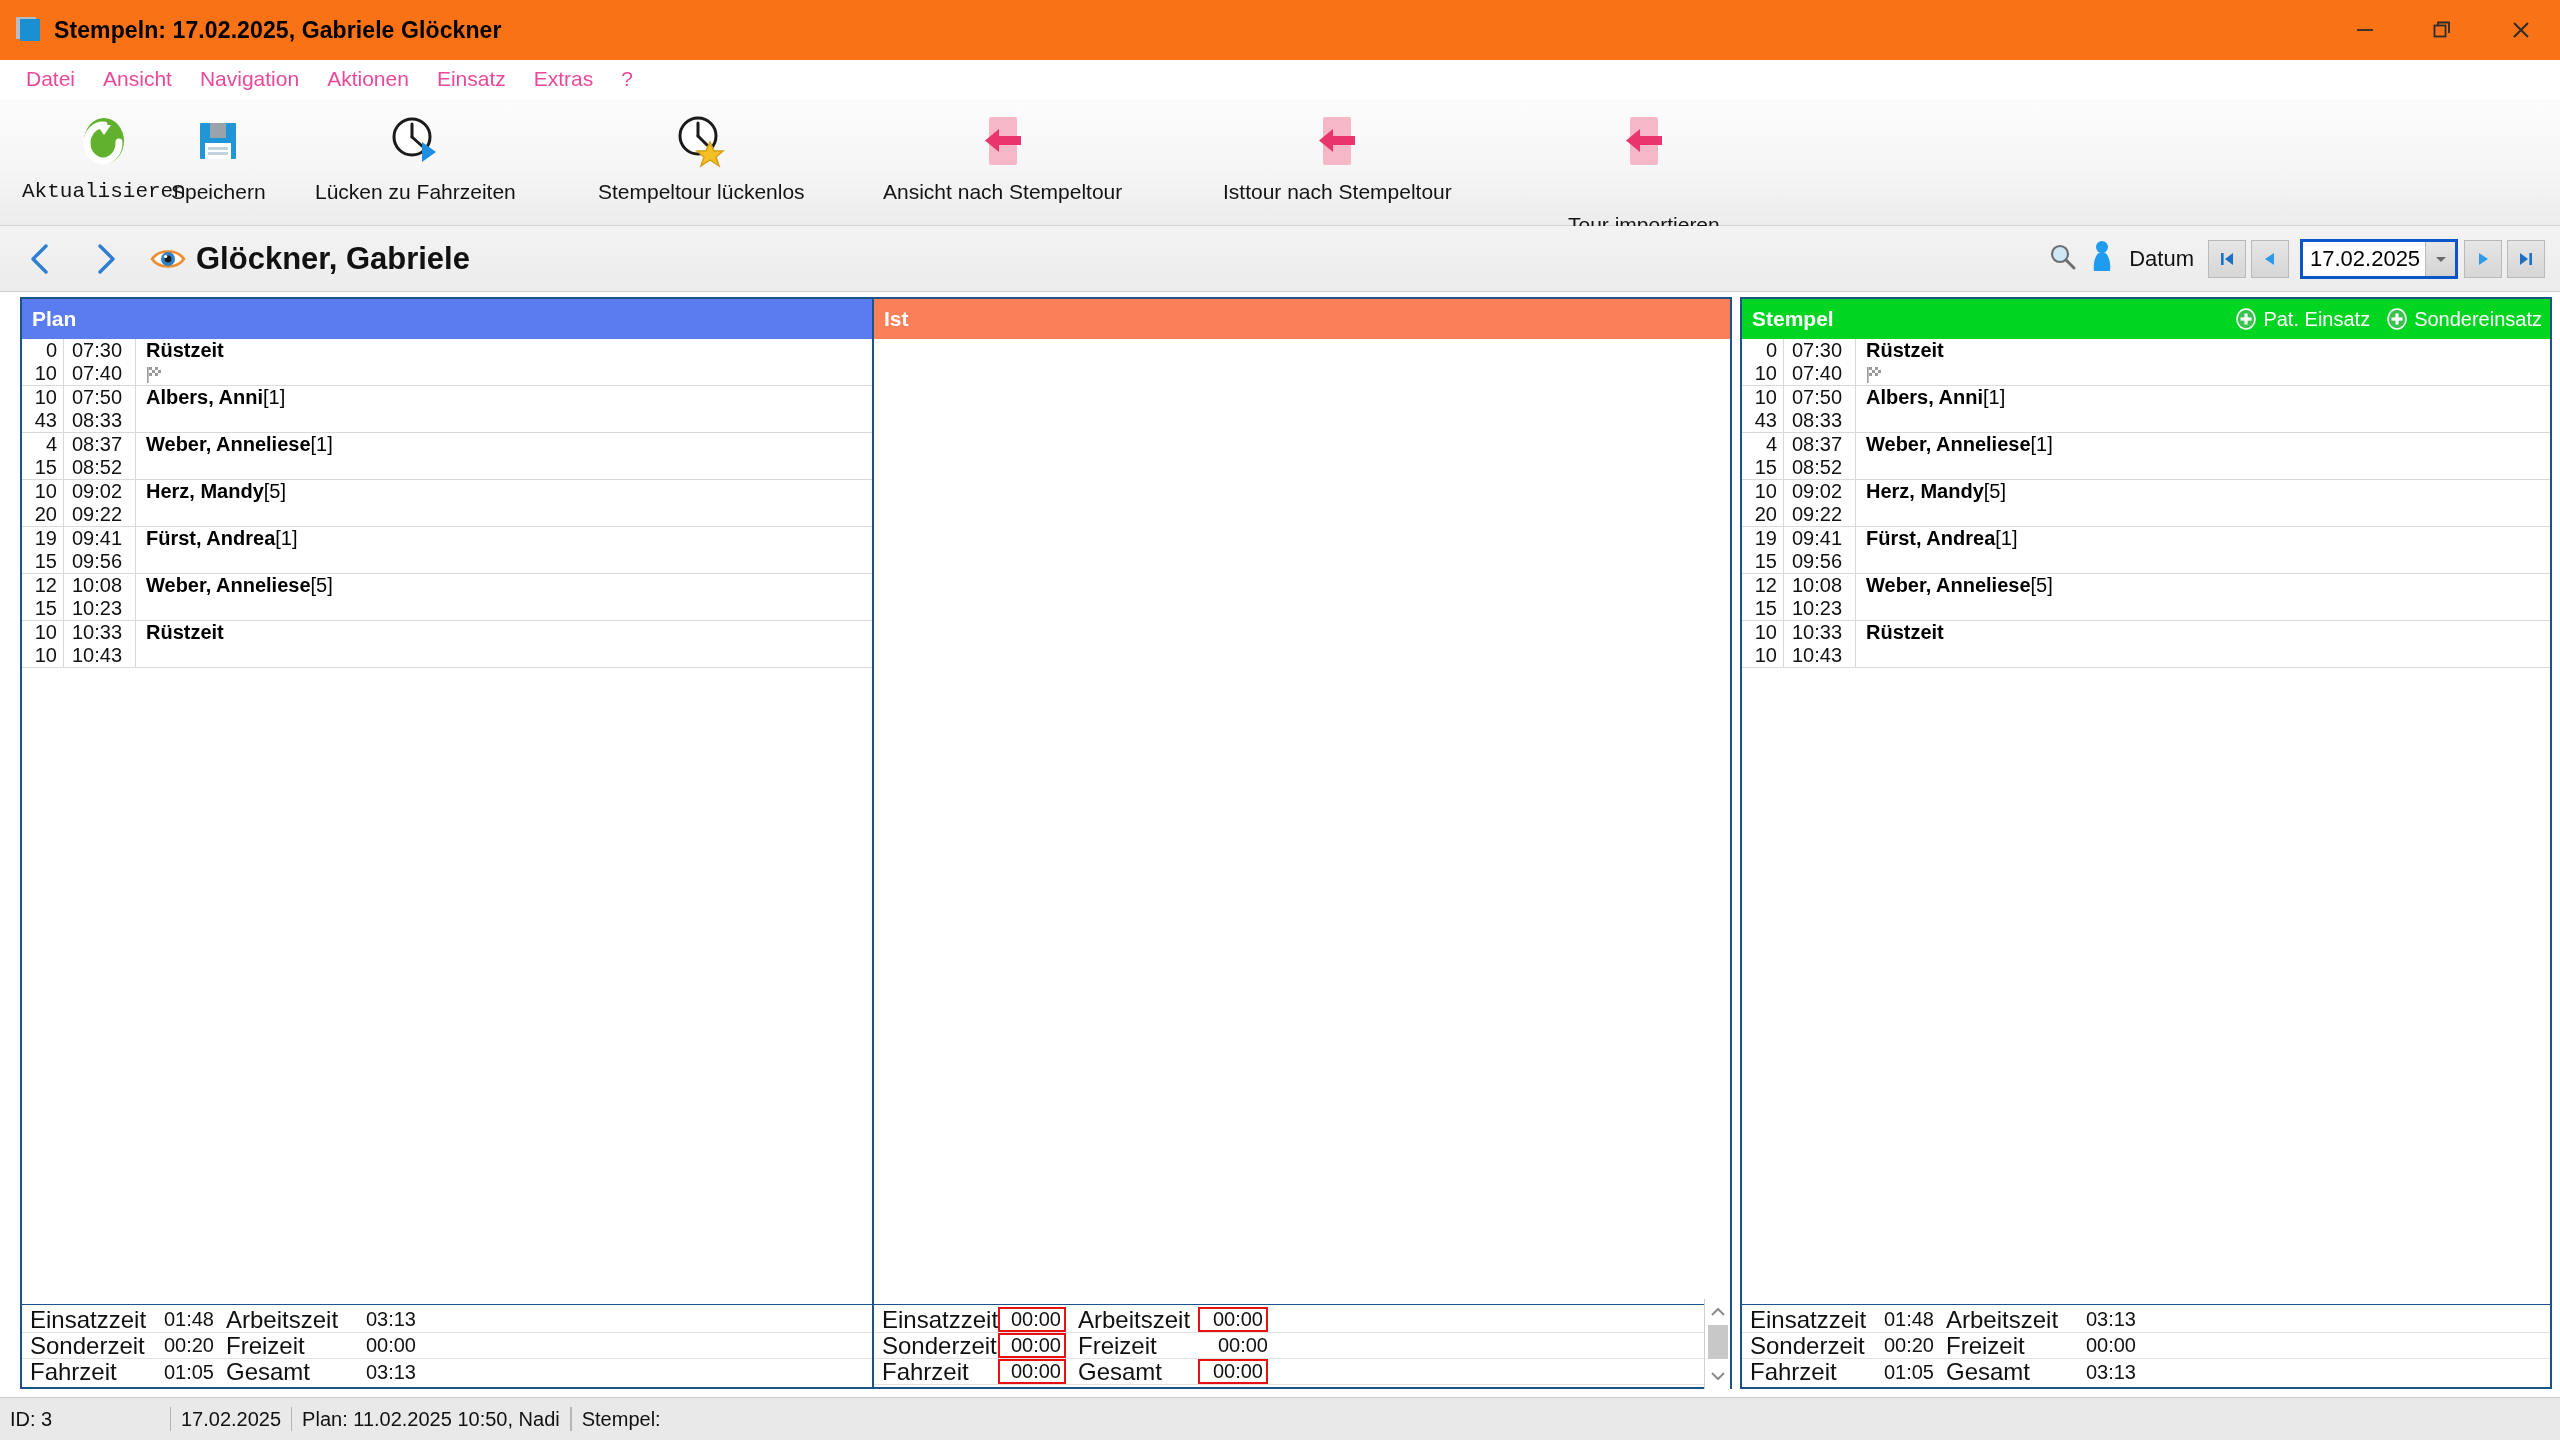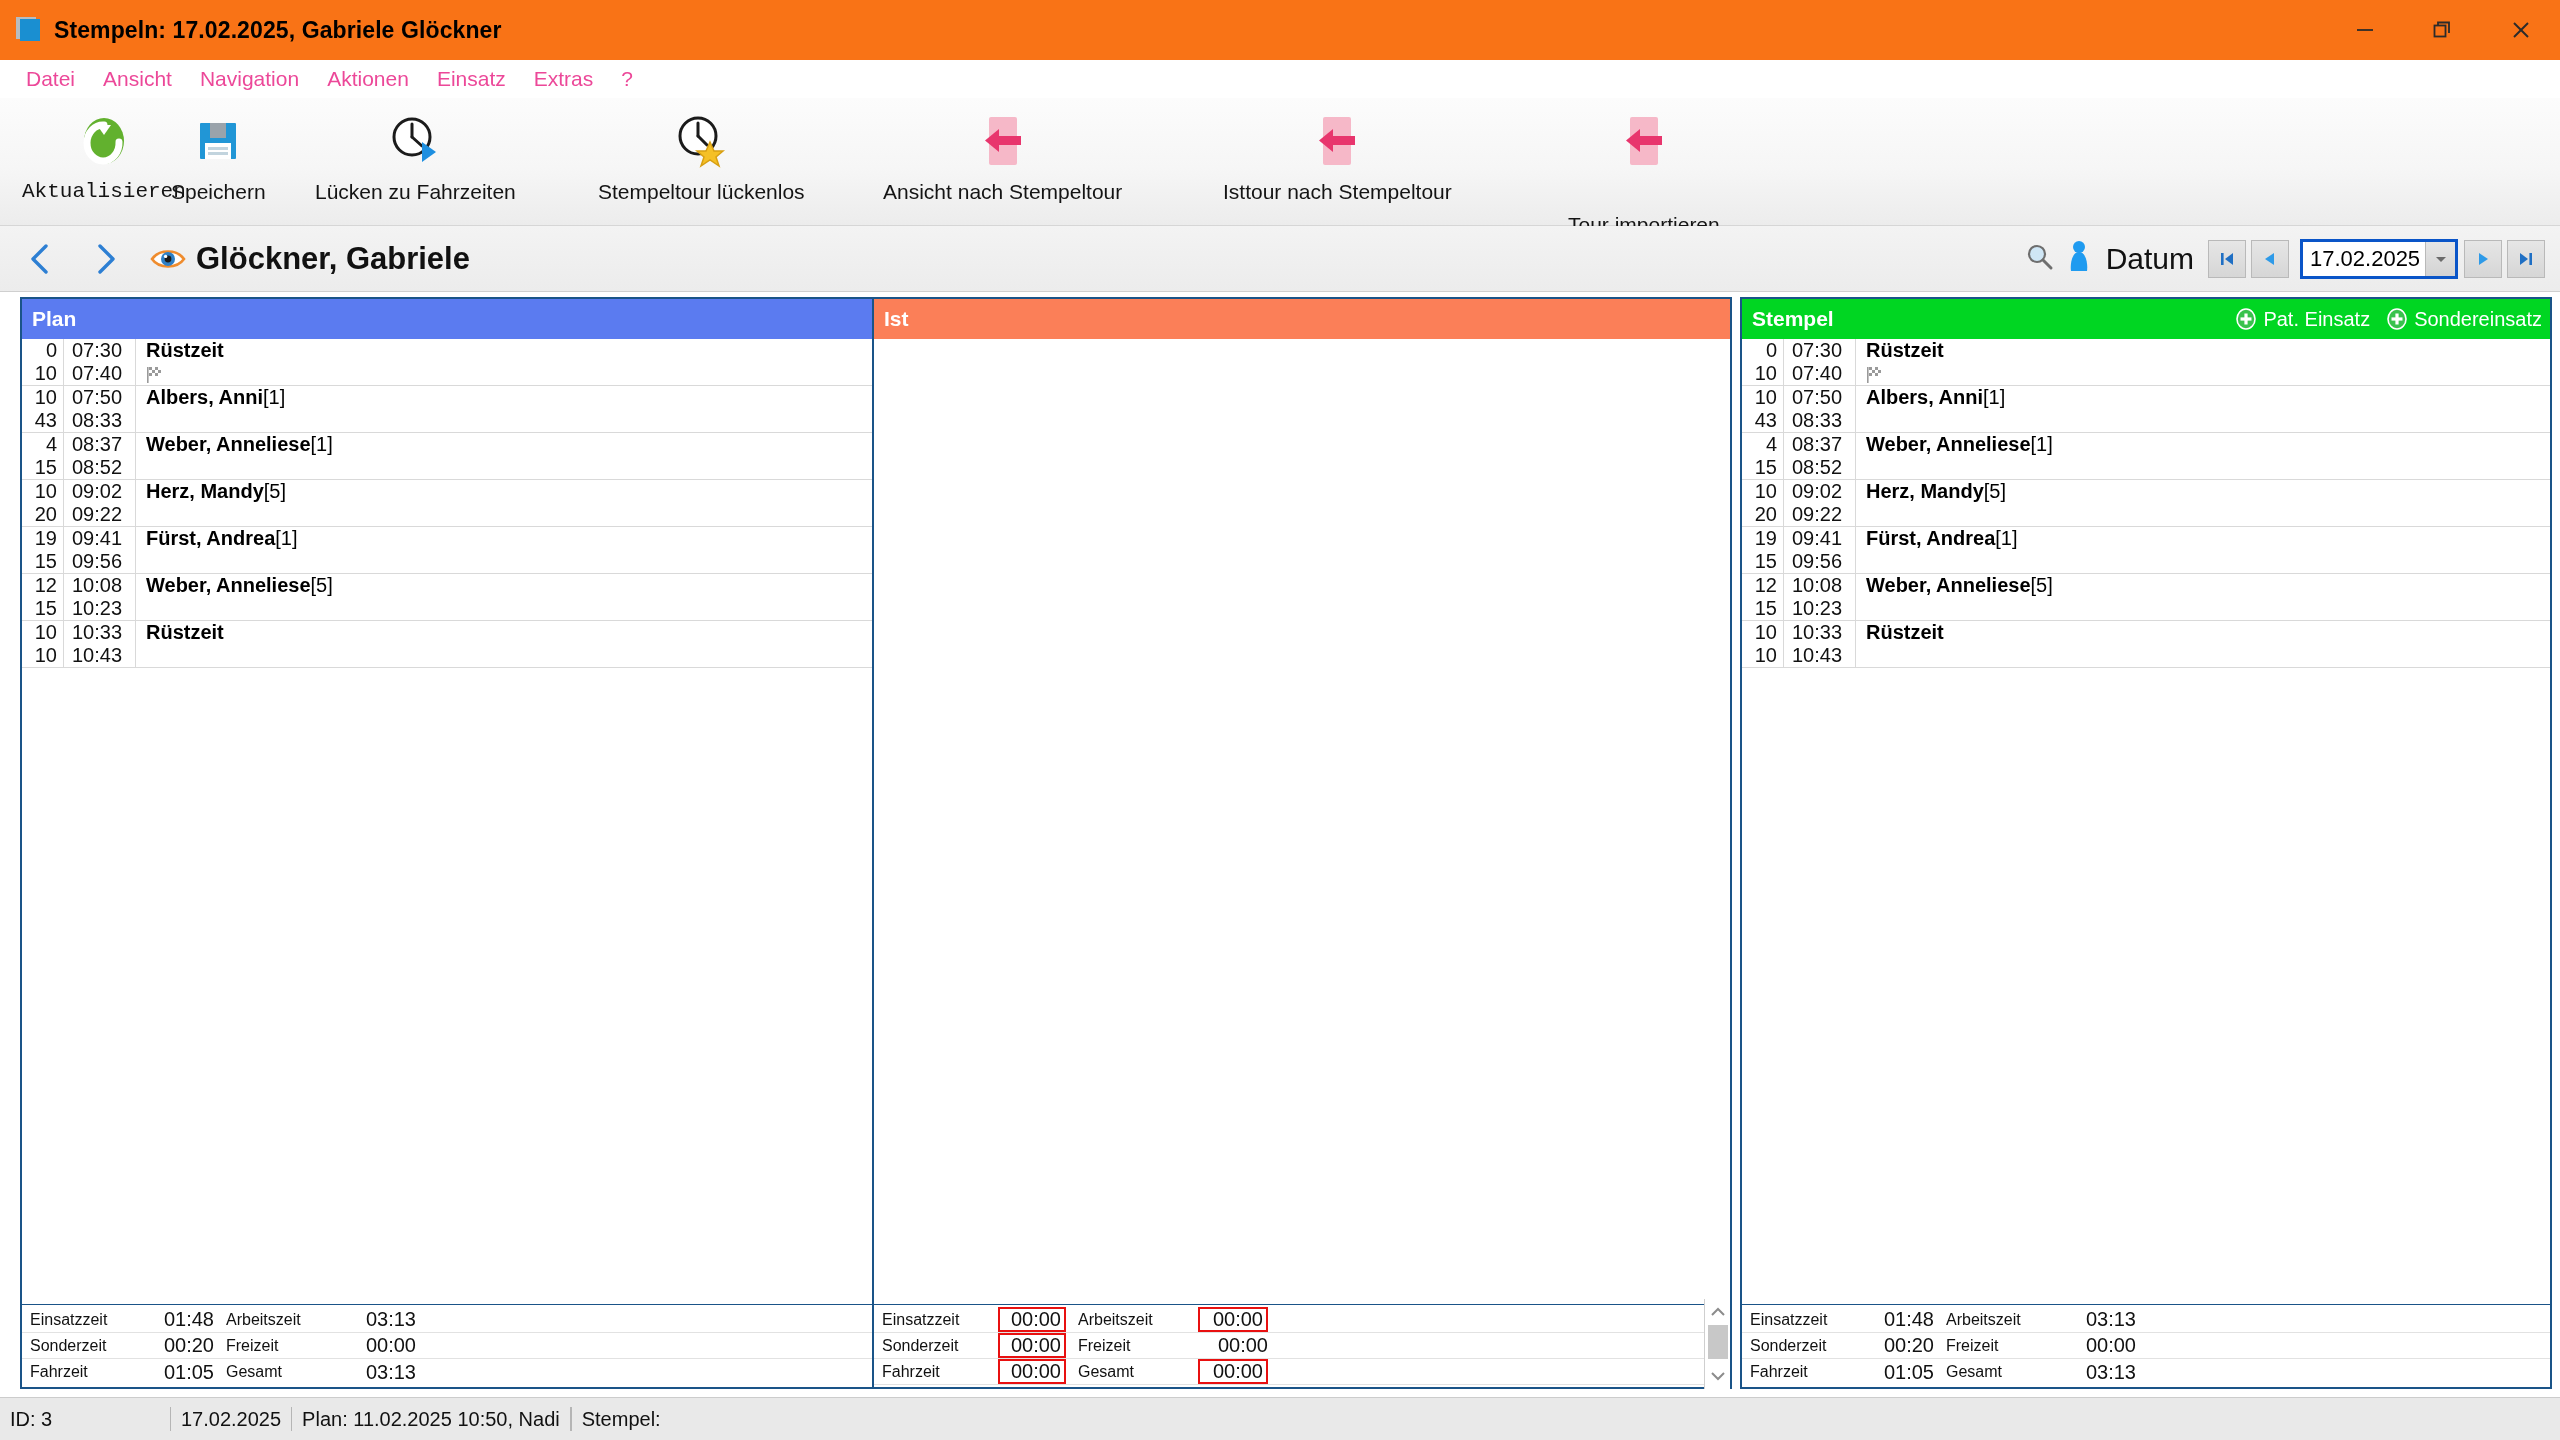--- a/index.html
+++ b/index.html
@@ -88,21 +88,21 @@
   .eye-icon { margin: 0 10px 0 18px; display:flex; align-items:center; }
   .nav-title {
     font-size: 31px; font-weight: bold; color: #111111; white-space: nowrap;
   }
   .nav-right {
     position: absolute; right: 10px; top: 0; height: 66px;
     display: flex; align-items: center; gap: 0px;
   }
   .nav-right .magn { margin-right: 14px; }
   .nav-right .pers { margin-right: 16px; }
-  .datum-label { font-size: 30px; color: #111; margin-right: 14px; }
+  .datum-label { font-size: 22px; color: #111; margin-right: 14px; }
   .navbtn {
     width: 38px; height: 38px; margin-right: 5px;
     background: linear-gradient(to bottom,#e6e6e6,#d6d6d6);
     border: 1px solid #b9b9b9;
     display: flex; align-items: center; justify-content: center;
   }
   .datefield {
     height: 40px; width: 158px; border: 3px solid #0a55c8; background: #ffffff;
     display: flex; align-items: center; margin: 0 6px;
   }
@@ -194,21 +194,21 @@
     flex: none; border-top: 1px solid #1a5488; background:#ffffff;
     padding: 2px 0 2px 0;
   }
   .frow {
     display: flex; align-items: center; height: 26px;
     border-bottom: 1px solid #e2e2e2;
   }
   .frow:last-child { border-bottom: none; }
   .fcell { display: flex; align-items: center; height: 26px; }
   .fcell .flabel {
-    font-size: 16px; color: #111; white-space: nowrap;
+    font-size: 24px; color: #111; white-space: nowrap;
   }
   .fcell .fval {
     font-size: 20px; color: #111; white-space: nowrap; text-align: right;
   }
   .fcell.boxed .fval {
     border: 2px solid #e81010; padding: 0px 3px; line-height: 21px;
   }
   
   .fcol-a { width: 192px; padding-left: 8px; }
   .fcol-a .flabel { width: 116px; }

